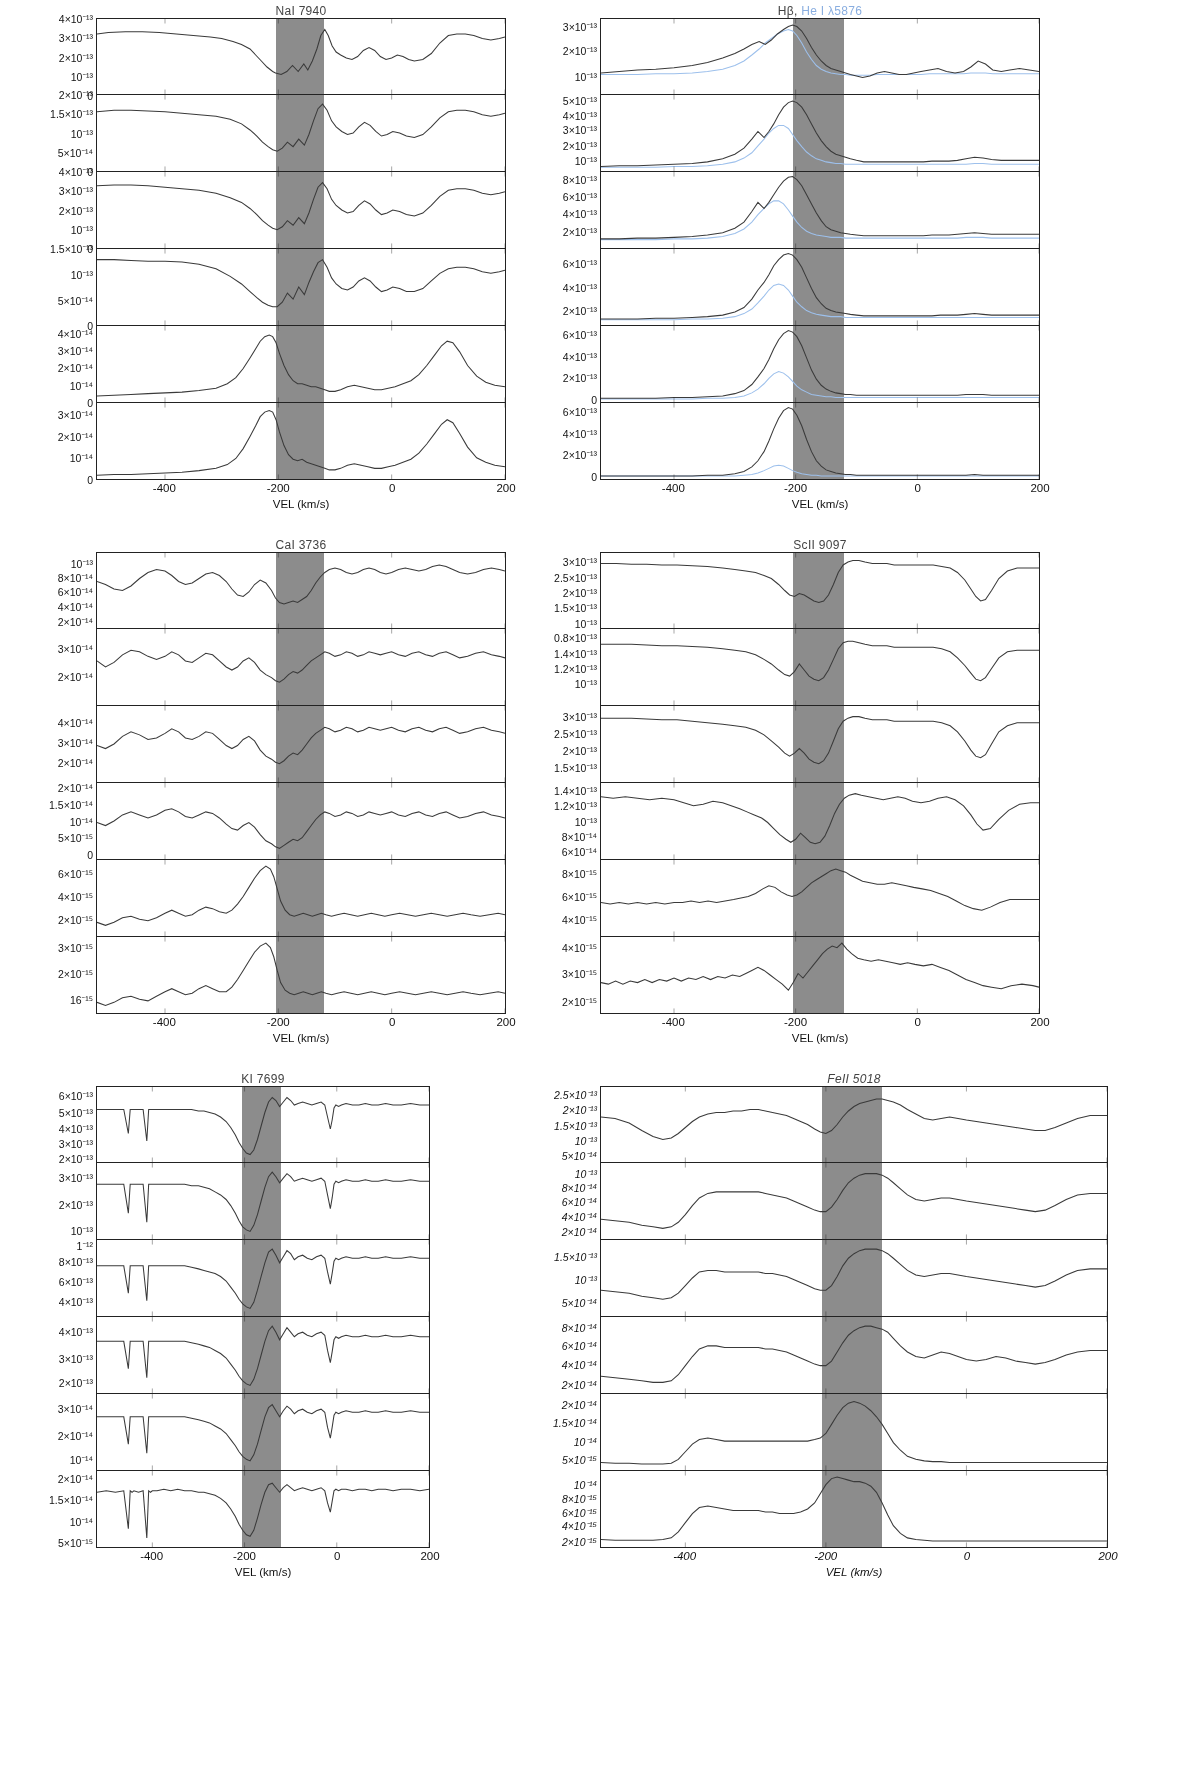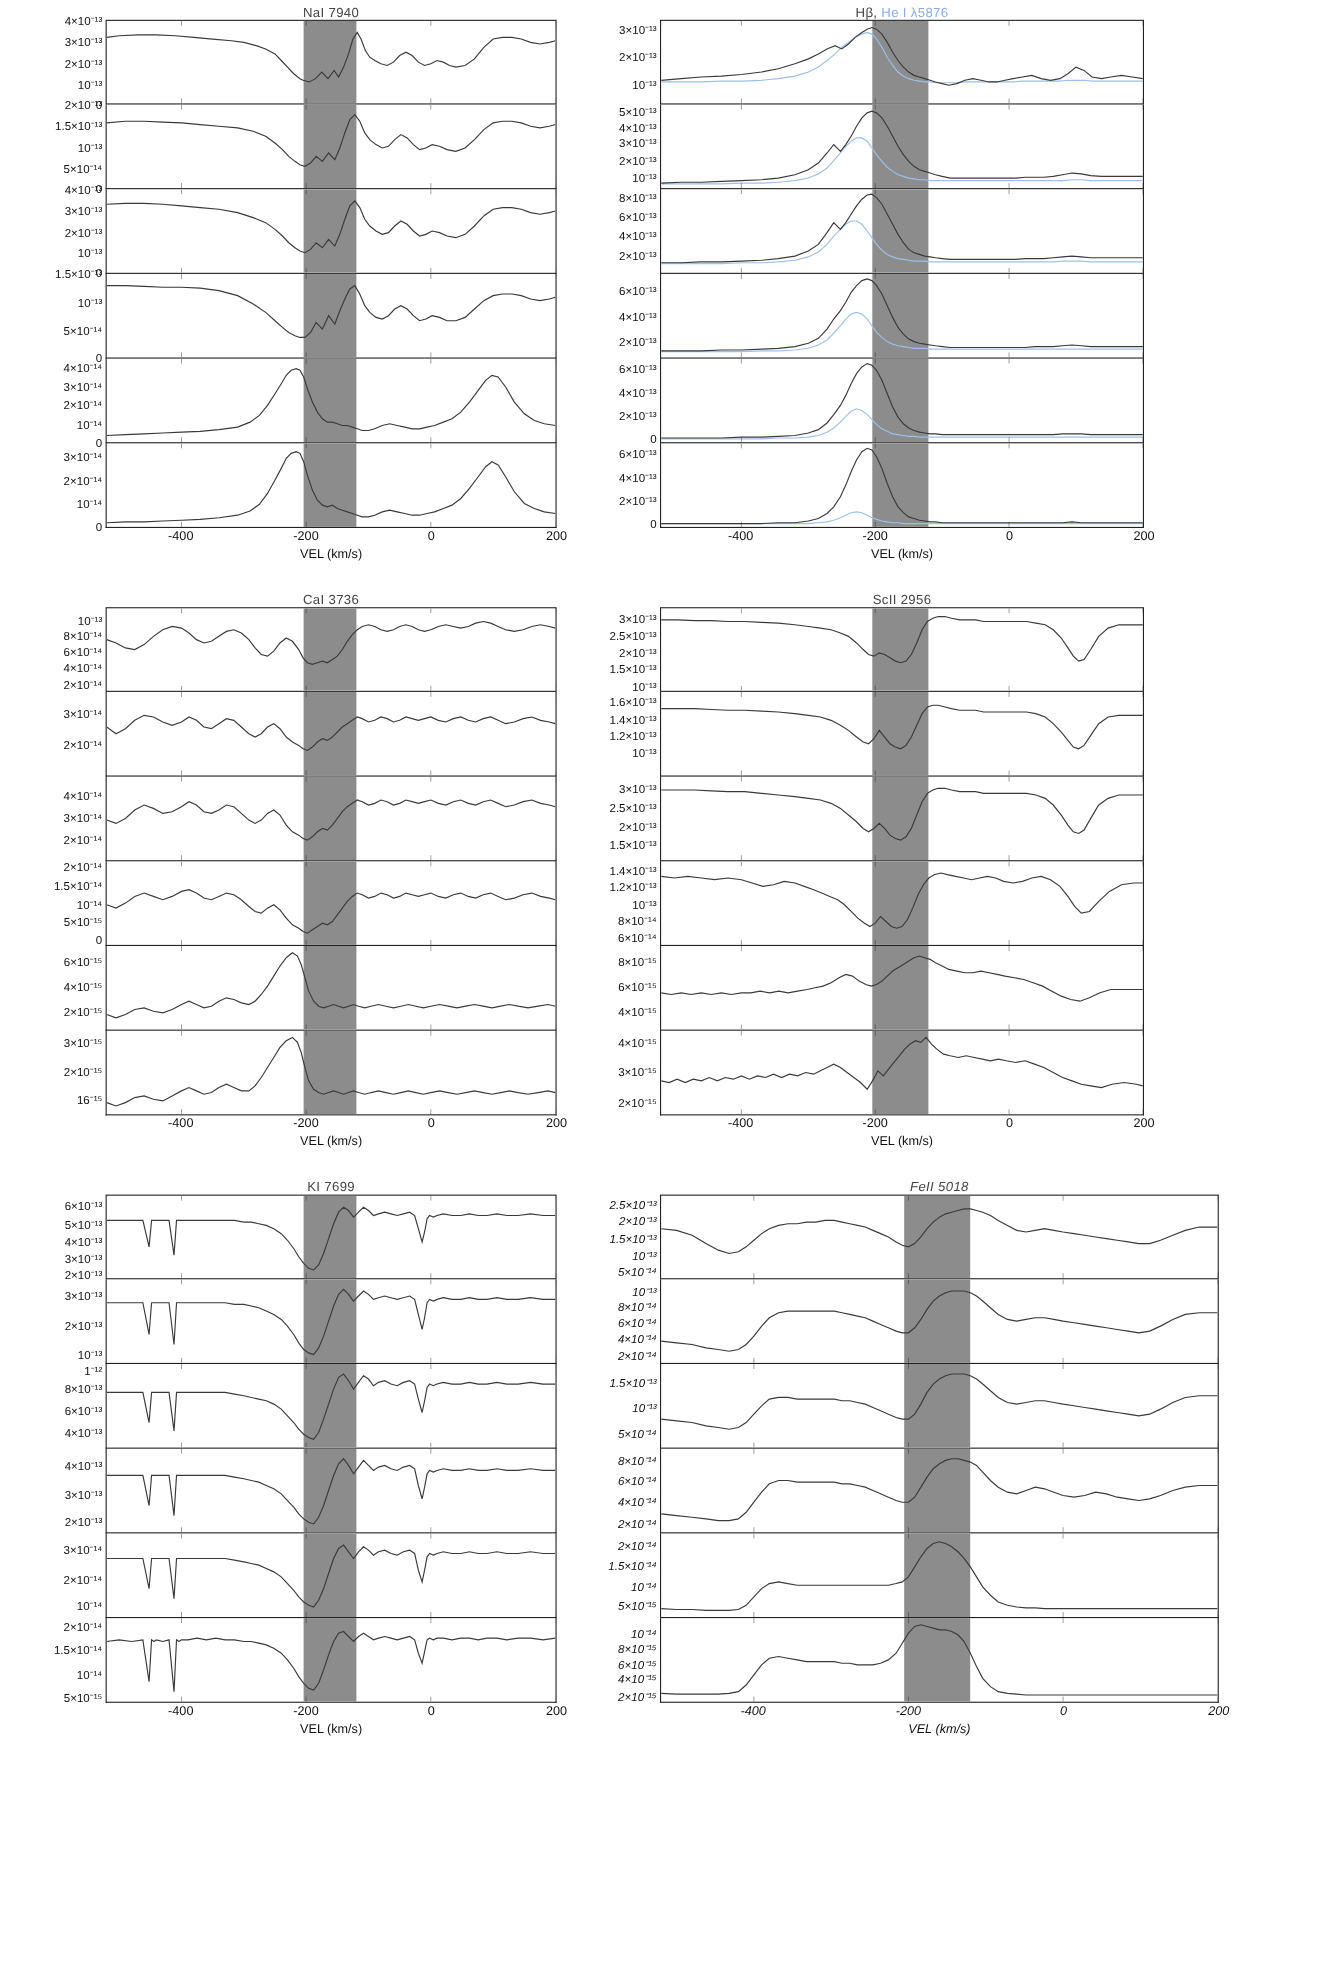--- a/index.html
+++ b/index.html
@@ -467,21 +467,21 @@
     <div class="xaxis">
         <div class="xtick" style="left: 16.6667%;">-400</div>
         <div class="xtick" style="left: 44.4444%;">-200</div>
         <div class="xtick" style="left: 72.2222%;">0</div>
         <div class="xtick" style="left: 100%;">200</div>
         <div class="xtitle">VEL (km/s)</div>
       </div>
   </div>
 
   <div class="panel-group" style="left:600px;top:538px;width:440px;">
-    <div class="pg-title">ScII 2956</div>
+    <div class="pg-title">ScII 9097</div>
     <div class="stack">
         <div class="subplot" style="height: 77px;">
           <div class="ylabels">
             <div class="ylab" style="top: 70.84px;">10⁻¹³</div>
             <div class="ylab" style="top: 55.44px;">1.5×10⁻¹³</div>
             <div class="ylab" style="top: 40.04px;">2×10⁻¹³</div>
             <div class="ylab" style="top: 24.64px;">2.5×10⁻¹³</div>
             <div class="ylab" style="top: 9.24px;">3×10⁻¹³</div>
           </div>
           <div class="plotarea">
@@ -497,21 +497,21 @@
               <line x1="100" x2="100" y1="0" y2="6" stroke="#222" stroke-width="0.4" vector-effect="non-scaling-stroke"></line>
               <line x1="100" x2="100" y1="94" y2="100" stroke="#222" stroke-width="0.4" vector-effect="non-scaling-stroke"></line>
             </svg>
           </div>
         </div>
         <div class="subplot" style="height: 77px;">
           <div class="ylabels">
             <div class="ylab" style="top: 55.44px;">10⁻¹³</div>
             <div class="ylab" style="top: 40.04px;">1.2×10⁻¹³</div>
             <div class="ylab" style="top: 24.64px;">1.4×10⁻¹³</div>
-            <div class="ylab" style="top: 9.24px;">1.6×10⁻¹³</div>
+            <div class="ylab" style="top: 9.24px;">0.8×10⁻¹³</div>
           </div>
           <div class="plotarea">
             <div class="band" style="left: 43.75%; width: 11.8056%; background: rgb(140, 140, 140);"></div>
             <svg viewBox="0 0 100 100" preserveAspectRatio="none" width="100%" height="100%" style="position: absolute; inset: 0px;">
               <path d="M0.00 20.00 L3.47 20.00 L6.94 20.00 L10.42 21.00 L13.89 22.00 L17.36 22.00 L20.83 23.00 L24.31 24.00 L27.78 26.00 L30.56 28.00 L33.06 30.00 L35.28 34.00 L37.22 40.00 L38.89 46.00 L40.56 54.00 L41.94 60.00 L43.06 62.00 L44.17 56.00 L45.28 46.00 L46.39 54.00 L47.50 62.00 L48.61 66.00 L49.72 68.00 L50.83 64.00 L51.94 54.00 L53.06 40.00 L54.17 26.00 L55.28 18.00 L56.39 16.00 L57.50 16.00 L58.89 18.00 L60.28 20.00 L61.94 22.00 L63.61 22.00 L65.28 22.00 L66.94 24.00 L68.61 24.00 L70.28 24.00 L71.94 24.00 L73.89 24.00 L75.83 24.00 L77.78 26.00 L79.72 30.00 L81.39 38.00 L83.06 48.00 L84.44 58.00 L85.56 66.00 L86.67 68.00 L87.78 64.00 L89.17 52.00 L90.83 38.00 L92.78 30.00 L95.00 28.00 L97.22 28.00 L100.00 28.00 " class="trace" vector-effect="non-scaling-stroke"></path>
               <line x1="16.666666666666664" x2="16.666666666666664" y1="0" y2="6" stroke="#222" stroke-width="0.4" vector-effect="non-scaling-stroke"></line>
               <line x1="16.666666666666664" x2="16.666666666666664" y1="94" y2="100" stroke="#222" stroke-width="0.4" vector-effect="non-scaling-stroke"></line>
               <line x1="44.44444444444444" x2="44.44444444444444" y1="0" y2="6" stroke="#222" stroke-width="0.4" vector-effect="non-scaling-stroke"></line>
               <line x1="44.44444444444444" x2="44.44444444444444" y1="94" y2="100" stroke="#222" stroke-width="0.4" vector-effect="non-scaling-stroke"></line>
               <line x1="72.22222222222221" x2="72.22222222222221" y1="0" y2="6" stroke="#222" stroke-width="0.4" vector-effect="non-scaling-stroke"></line>
@@ -611,21 +611,21 @@
       </div>
     <div class="xaxis">
         <div class="xtick" style="left: 16.6667%;">-400</div>
         <div class="xtick" style="left: 44.4444%;">-200</div>
         <div class="xtick" style="left: 72.2222%;">0</div>
         <div class="xtick" style="left: 100%;">200</div>
         <div class="xtitle">VEL (km/s)</div>
       </div>
   </div>
 
-  <div class="panel-group" style="left:96px;top:1072px;width:410px;">
+  <div class="panel-group" style="left:96px;top:1072px;width:334px;">
     <div class="pg-title">KI 7699</div>
     <div class="stack">
         <div class="subplot" style="height: 77px;">
           <div class="ylabels">
             <div class="ylab" style="top: 72.38px;">2×10⁻¹³</div>
             <div class="ylab" style="top: 56.98px;">3×10⁻¹³</div>
             <div class="ylab" style="top: 41.58px;">4×10⁻¹³</div>
             <div class="ylab" style="top: 26.18px;">5×10⁻¹³</div>
             <div class="ylab" style="top: 9.24px;">6×10⁻¹³</div>
           </div>

